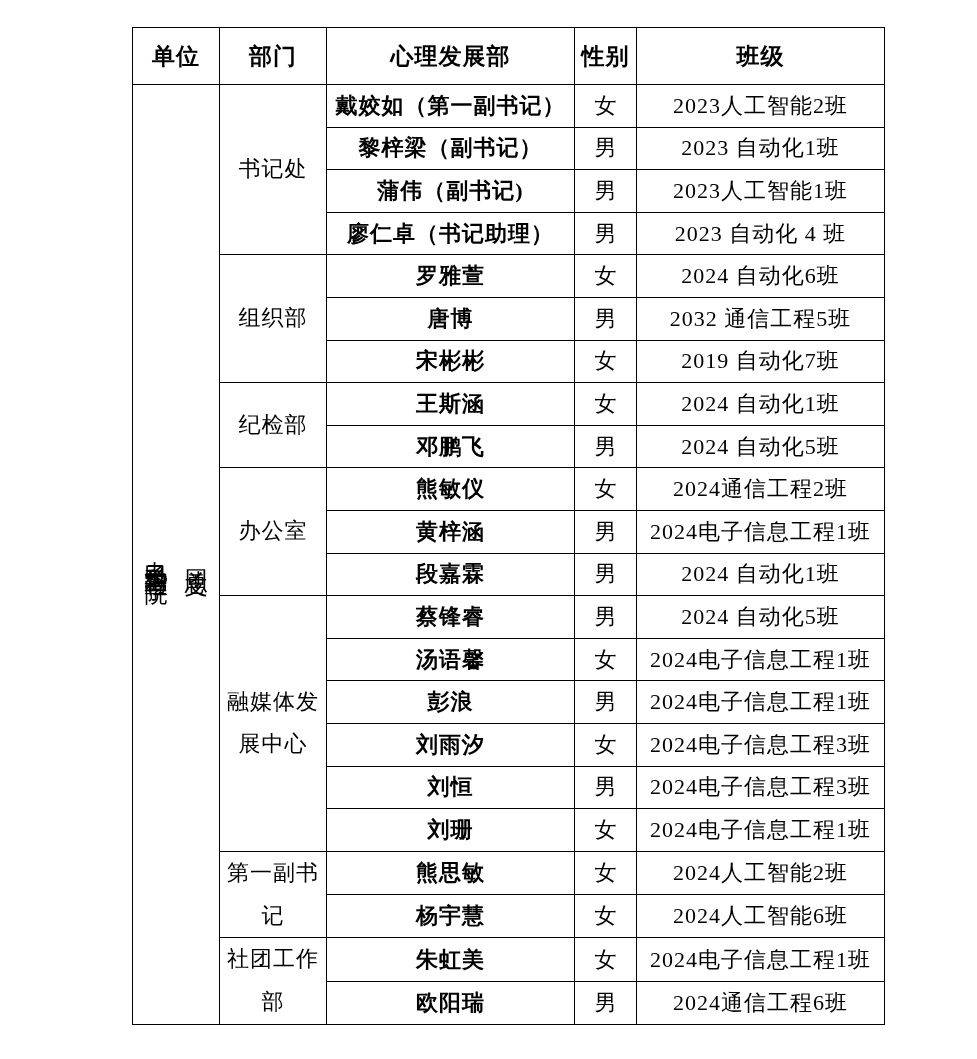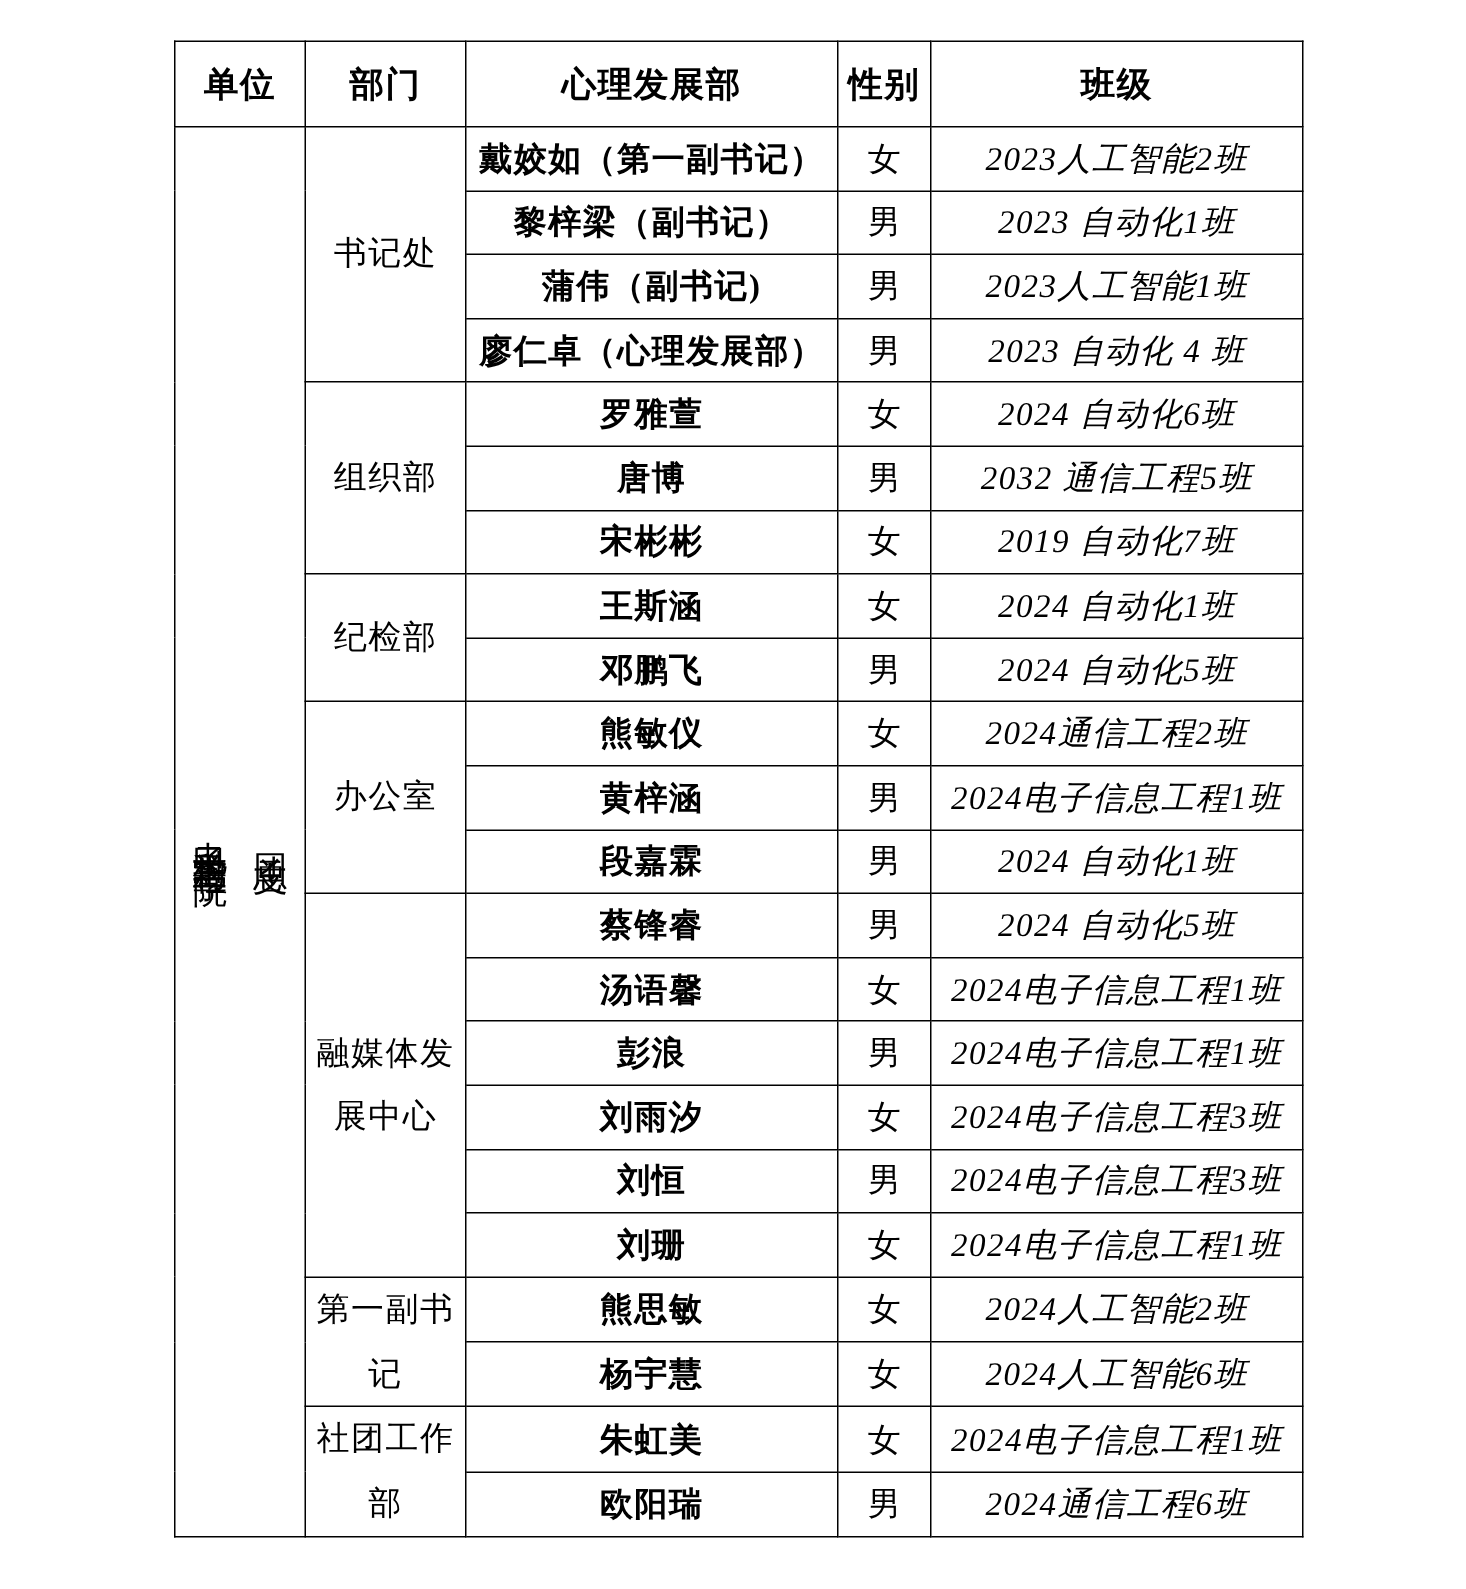--- a/index.html
+++ b/index.html
@@ -3,40 +3,40 @@
 <meta charset="utf-8">
 <style>
   html,body { margin:0; padding:0; }
   body {
     width:977px; height:1059px; background:#ffffff;
     font-family:"Liberation Serif","DejaVu Serif",serif;
     color:#000000;
   }
   .page { position:relative; width:977px; height:1059px; background:#ffffff; overflow:hidden; }
   table.org {
-    position:absolute; left:116px; top:27px;
+    position:absolute; left:132px; top:27px;
     border-collapse:collapse; table-layout:fixed;
     width:752px;
   }
   col.c-unit   { width:87px; }
   col.c-dept   { width:107px; }
   col.c-name   { width:248px; }
   col.c-gender { width:62px; }
   col.c-class  { width:248px; }
   th, td {
     border:1px solid #000000;
     text-align:center; vertical-align:middle;
     padding:0 2px; overflow:hidden;
   }
   thead tr { height:57px; }
   tbody tr { height:42.6px; }
   th { font-size:23px; font-weight:bold; letter-spacing:1px; }
   td { font-size:22px; font-weight:normal; }
   td.name-cell  { letter-spacing:1px;font-weight:bold; }
-  td.class-cell { letter-spacing:1px;font-style:italic; }
+  td.class-cell { letter-spacing:1px; }
   td.dept-cell  { letter-spacing:1px; line-height:1.95; }
   td.gender-cell { letter-spacing:0; }
   td.unit-cell { padding:0; }
   .unit-wrap {
     display:flex; flex-direction:row;
     justify-content:center; align-items:center;
     gap:15px; width:100%; height:100%;
   }
   .vertical {
     writing-mode:vertical-rl; text-orientation:upright;
@@ -83,21 +83,21 @@
         <td class="name-cell">黎梓梁（副书记）</td>
         <td class="gender-cell">男</td>
         <td class="class-cell">2023 自动化1班</td>
       </tr>
       <tr>
         <td class="name-cell">蒲伟（副书记)</td>
         <td class="gender-cell">男</td>
         <td class="class-cell">2023人工智能1班</td>
       </tr>
       <tr>
-        <td class="name-cell">廖仁卓（心理发展部）</td>
+        <td class="name-cell">廖仁卓（书记助理）</td>
         <td class="gender-cell">男</td>
         <td class="class-cell">2023 自动化 4 班</td>
       </tr>
 
       <tr>
         <td class="dept-cell" rowspan="3">组织部</td>
         <td class="name-cell">罗雅萱</td>
         <td class="gender-cell">女</td>
         <td class="class-cell">2024 自动化6班</td>
       </tr>

